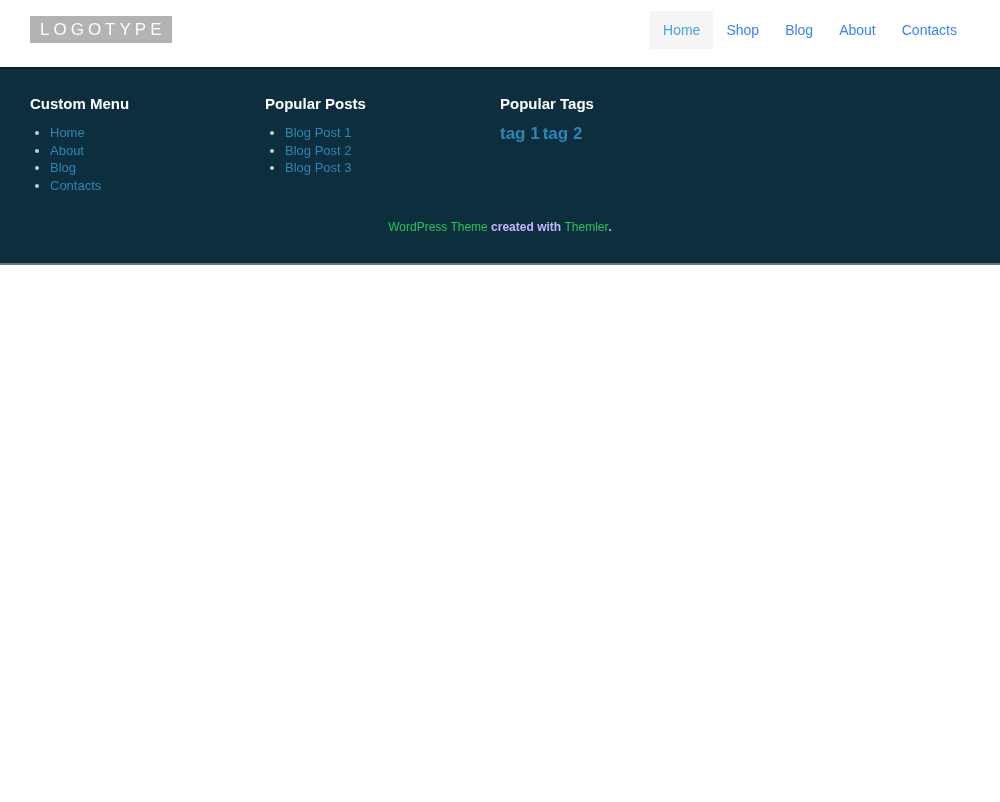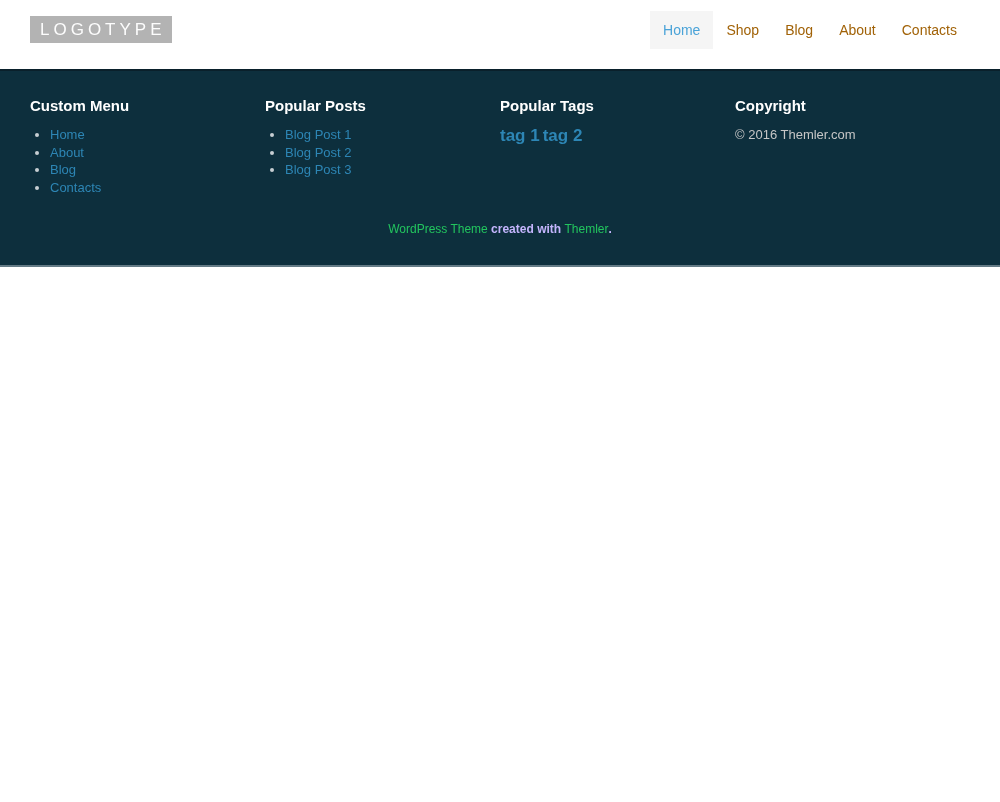--- a/index.html
+++ b/index.html
@@ -13,21 +13,21 @@
     overflow: hidden;
   }
   .container {
     width: 940px;
     margin: 0 auto;
   }
 
   
   .site-header {
     background: #ffffff;
-    height: 69px;
+    height: 59px;
   }
   .header-inner {
     display: flex;
     justify-content: space-between;
     align-items: flex-start;
     height: 100%;
   }
   .logo {
     display: inline-block;
     margin-top: 16px;
@@ -41,36 +41,37 @@
     font-weight: normal;
   }
   .main-nav {
     display: flex;
     margin-top: 11px;
   }
   .nav-item {
     display: block;
     padding: 10px 13px;
     font-size: 14px;
-    color: #a16207;
+    color: #3b82f6;
     text-decoration: none;
     cursor: pointer;
     line-height: 18px;
   }
   .nav-item.active {
     background: #f5f5f5;
     color: #4aa3d8;
   }
 
   
   .site-footer {
     background: #0d2f3d;
     border-top: 2px solid #0a202b;
     border-bottom: 2px solid #647b86;
     padding: 26px 0 28px;
+    margin-top: 8px;
   }
   .footer-cols {
     display: flex;
   }
   .footer-col {
     width: 25%;
     padding-right: 15px;
   }
   .widget-title {
     margin: 0 0 11px;
@@ -173,24 +174,20 @@
         </ul>
       </div>
 
       <div class="footer-col">
         <h3 class="widget-title">Popular Tags</h3>
         <div class="tags-line">
           <a class="tag-link">tag 1</a><a class="tag-link">tag 2</a>
         </div>
       </div>
 
-      <div class="footer-col">
-        <h3 class="widget-title">Copyright</h3>
-        <div class="copyright-text">© 2016 Themler.com</div>
-      </div>
 
     </div>
 
     <div class="theme-credit">
       <a>WordPress Theme</a><span class="credit-dark"> created with </span><a>Themler</a><span class="credit-dark">.</span>
     </div>
   </div>
 </footer>
 
 <div class="page-body"></div>

